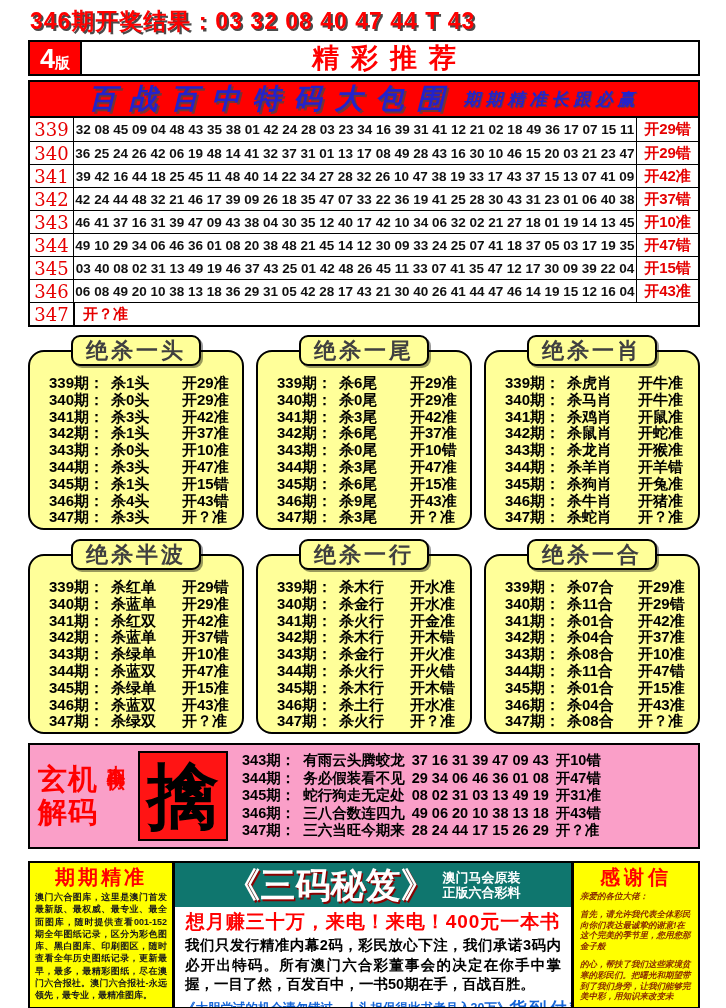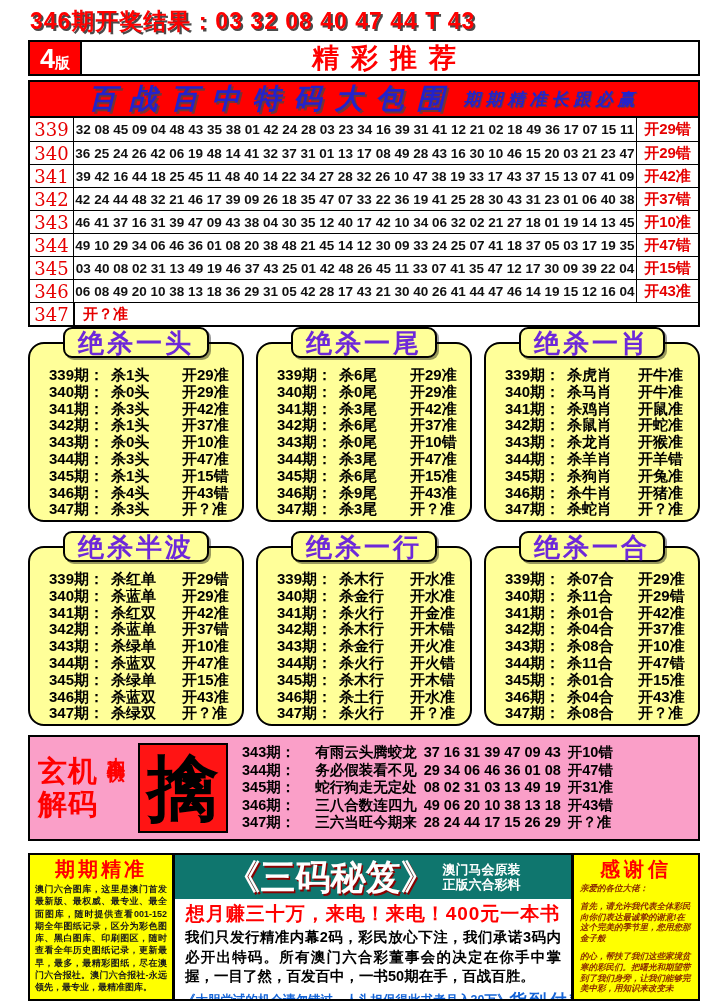--- a/index.html
+++ b/index.html
@@ -20,21 +20,21 @@
   .header-box { display:flex; border:2px solid #000; height:36px; margin-bottom:4px; background:#fff; }
   .edition {
     background:#ff0000; color:#fff; width:52px; display:flex; align-items:baseline;
     justify-content:center; font-weight:bold; border-right:2px solid #000; padding-top:2px;
   }
   .ed-num { font-size:27px; line-height:30px; }
   .ed-char { font-size:15px; }
   .header-title { flex:1; text-align:center; color:#ff0000; font-size:27px; font-weight:bold; letter-spacing:12px; line-height:32px; }
 
   
-  .main-table { border:2px solid #000; background:#fff; }
+  .main-table { border:2px solid #000; margin-bottom:8px; background:#fff; }
   .table-header {
     background:#ff0000; height:36px; display:flex; align-items:center; justify-content:center;
     border-bottom:2px solid #000; overflow:hidden; white-space:nowrap;
   }
   .th-main {
     color:#2222cc; font-size:28px; font-weight:bold; font-style:italic; letter-spacing:13px;
     font-family:"DejaVu Serif","Liberation Serif",serif; text-shadow:2px 2px 0 rgba(70,70,70,.75);
   }
   .th-sub {
     color:#2222cc; font-size:17px; font-weight:bold; font-style:italic; letter-spacing:5px;
@@ -56,21 +56,21 @@
     width:62px; border-left:1.5px solid #000; color:#e60000; font-weight:bold; font-size:15px;
     display:flex; align-items:center; justify-content:center; white-space:nowrap;
   }
 
   
   .kill-row { display:flex; gap:12px; margin-bottom:9px; }
   .kbox { flex:1; position:relative; padding-top:15px; }
   .kbox-tab {
     position:absolute; top:0; left:50%; transform:translateX(-50%); z-index:2;
     background:#ffff99; border:2px solid #000; border-radius:9px; padding:0 13px;
-    height:31px; line-height:28px; color:#6d28d9; font-weight:bold; font-size:26px;
+    height:31px; line-height:28px; color:#404040; font-weight:bold; font-size:22px;
     letter-spacing:3px; white-space:nowrap; box-shadow:2px 2px 0 rgba(0,0,0,.4);
   }
   .kbox-body {
     background:#ffff99; border:2px solid #000; border-radius:16px;
     padding:23px 4px 5px; height:180px;
   }
   .k-row { display:flex; color:#000; font-weight:bold; font-size:15px; line-height:16.8px; padding:0 7px; white-space:nowrap; }
   .k-p { width:63px; text-align:right; }
   .k-k { width:66px; margin-left:7px; }
   .k-r { margin-left:5px; }
@@ -85,21 +85,21 @@
     writing-mode:vertical-rl; text-orientation:upright; color:#ff0000; font-weight:900;
     font-size:18px; letter-spacing:3px; margin:0 8px 0 6px; height:92px;
   }
   .my-stamp {
     width:90px; height:90px; background:#ff1414; border:2.5px solid #000; flex:0 0 auto;
     display:flex; align-items:center; justify-content:center; margin:0 14px 0 2px;
   }
   .my-stamp span { font-size:72px; font-weight:bold; color:#000; line-height:1; }
   .my-rows { flex:1; overflow:hidden; }
   .m-row { display:flex; font-weight:bold; font-size:14.5px; line-height:17.6px; color:#000; white-space:nowrap; }
-  .m-phrase { margin-left:20px; }
+  .m-phrase { margin-left:8px; }
   .m-nums { margin-left:7px; font-variant-numeric:tabular-nums; }
   .m-r { margin-left:7px; }
 
   
   .bottom { display:flex; height:148px; }
   .b-left { width:146px; background:#ffff00; border:2px solid #000; padding:1px 5px; overflow:hidden; }
   .b-left-title { color:#ff0000; font-size:20px; font-weight:900; text-align:center; letter-spacing:3px; }
   .b-left-body { font-size:9px; line-height:12.3px; color:#1a1a1a; font-weight:bold; text-align:justify; }
 
   .b-center { flex:1; border:2px solid #000; border-left-width:1px; border-right-width:1px; background:#fff; display:flex; flex-direction:column; overflow:hidden; }

